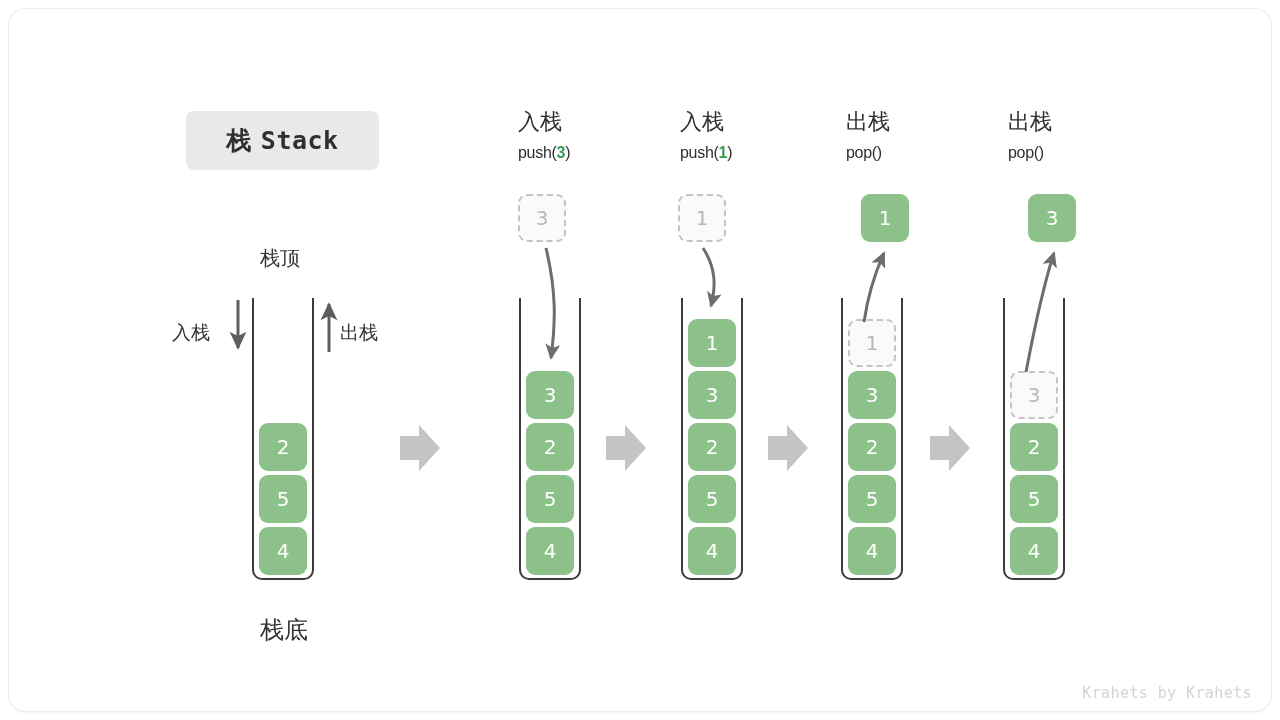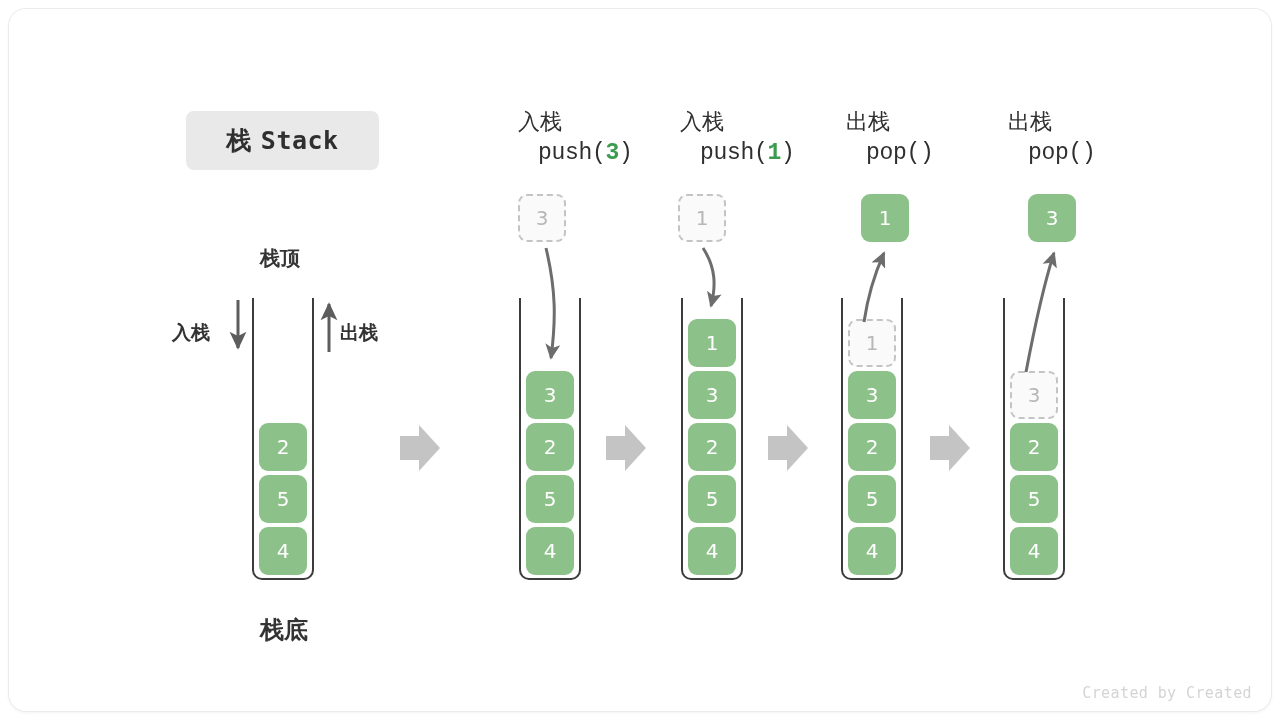--- a/index.html
+++ b/index.html
@@ -55,43 +55,42 @@
     font-family: "DejaVu Sans", sans-serif;
     font-weight: bold;
     margin-right: 9px;
   }
 
   
   .label-cjk {
     position: absolute;
     color: #333333;
     font-size: 19px;
-    font-weight: bold;
+    font-weight: normal;
     font-family: "DejaVu Sans", sans-serif;
     white-space: nowrap;
   }
   .col-head {
     position: absolute;
     color: #2f2f2f;
     white-space: nowrap;
     text-align: left;
   }
   .col-head .line1 {
     font-size: 22px;
     font-family: "DejaVu Sans", sans-serif;
     display: block;
     line-height: 30px;
   }
   .col-head .line2 {
-    font-size: 23px;
-    font-family: Liberation Mono, monospace;
+    font-size: 16px;
+    font-family: Liberation Sans, sans-serif;
     display: block;
     line-height: 32px;
     letter-spacing: -0.3px;
-    margin-left: 20px;
   }
   .col-head .arg {
     color: #3a9c4e;
     font-weight: bold;
   }
 
   
   .tube {
     position: absolute;
     width: 62px;
@@ -256,14 +255,14 @@
       <path d="M606,436 L625,436 L625,425 L646,448 L625,471 L625,460 L606,460 Z" fill="#c4c4c4"></path>
     </g>
     <g>
       <path d="M768,436 L787,436 L787,425 L808,448 L787,471 L787,460 L768,460 Z" fill="#c4c4c4"></path>
     </g>
     <g>
       <path d="M930,436 L949,436 L949,425 L970,448 L949,471 L949,460 L930,460 Z" fill="#c4c4c4"></path>
     </g>
   </svg>
 
-  <div class="footer">Created by Created</div>
+  <div class="footer">Krahets by Krahets</div>
 </div>
 
 </body></html>

